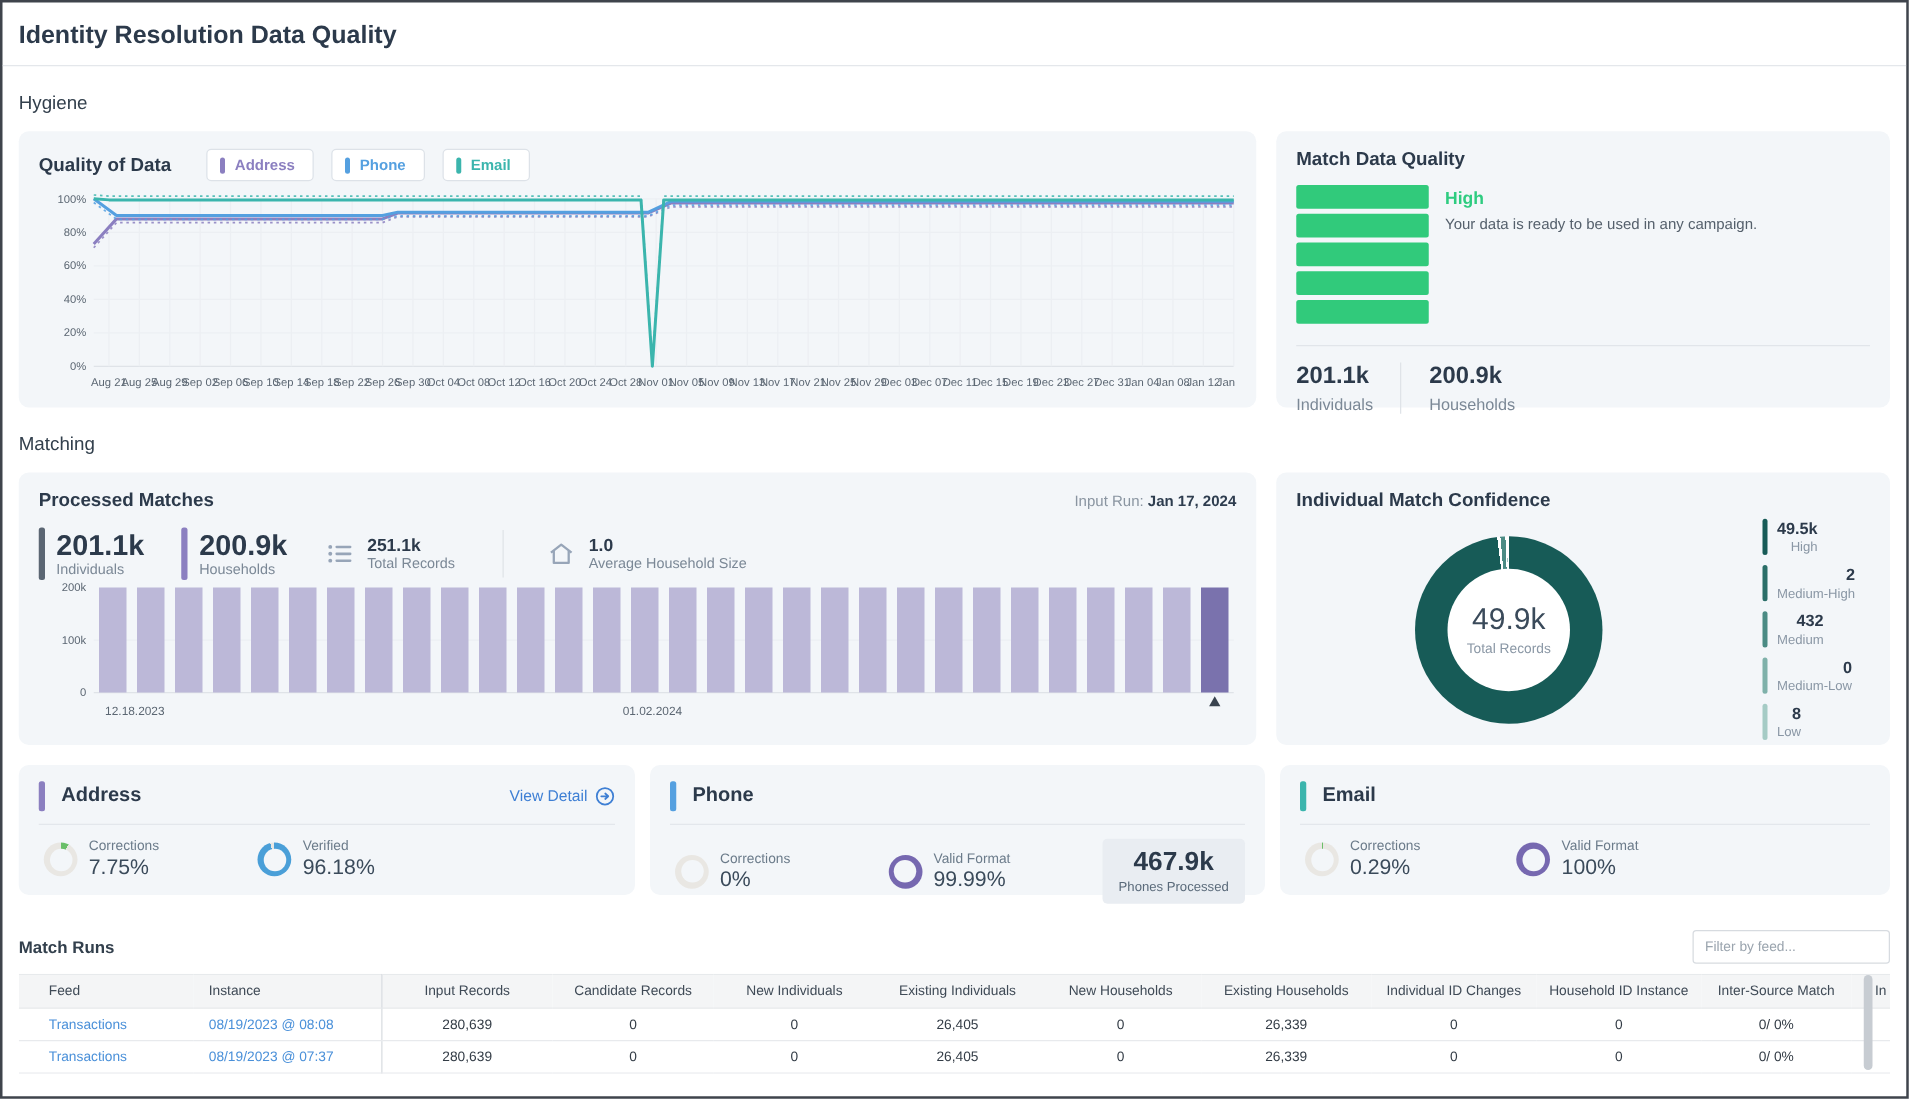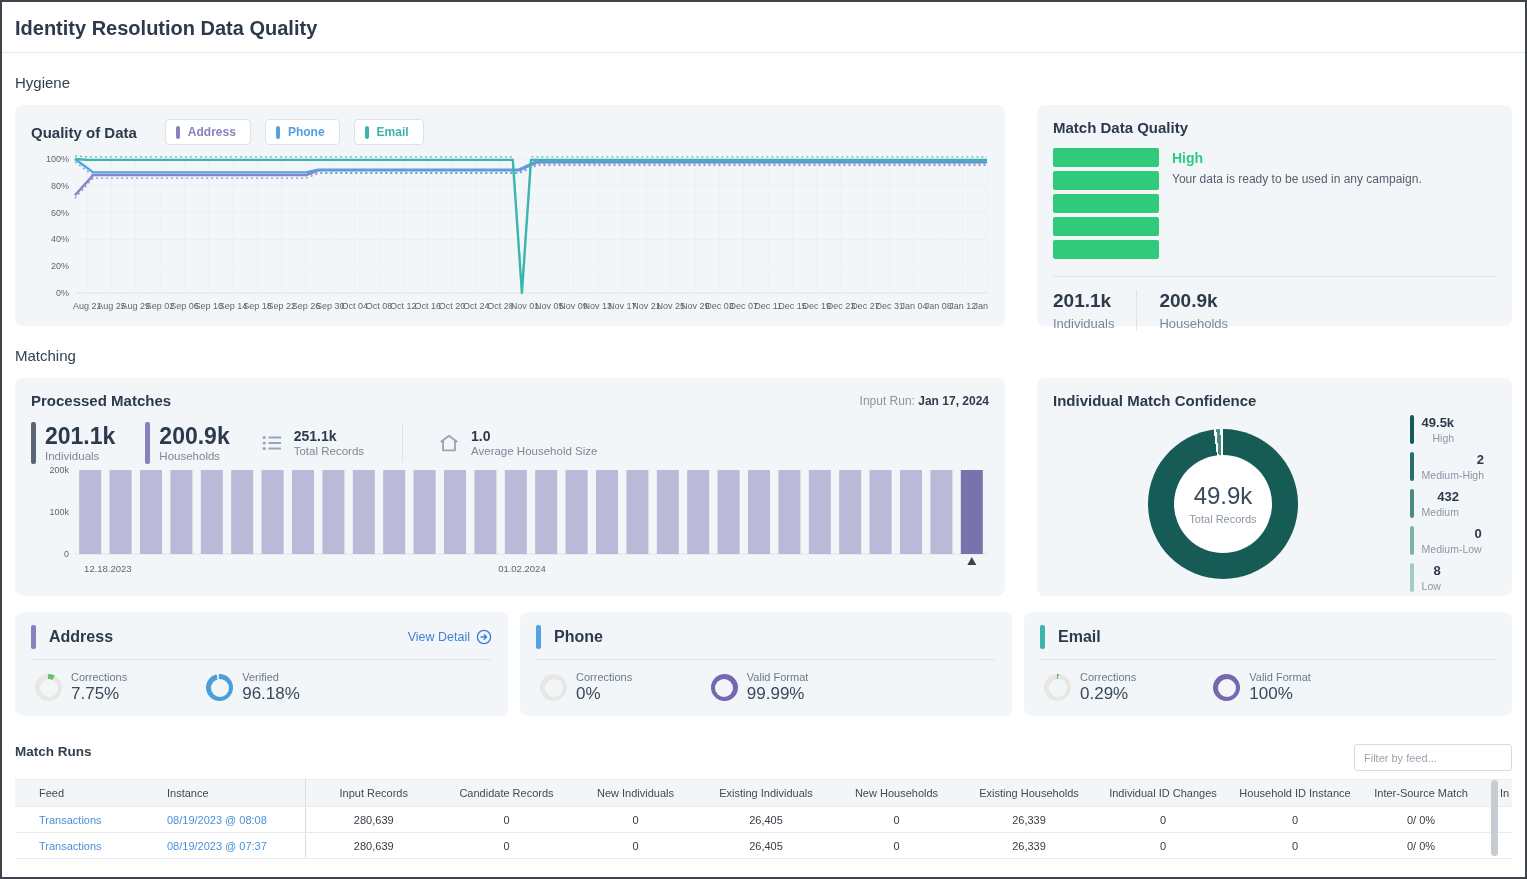--- a/index.html
+++ b/index.html
@@ -7,21 +7,21 @@
   body {
     font-family: "Liberation Sans", sans-serif;
     background: #ffffff;
     border: 2px solid #3f444c;
     overflow: hidden;
     color: #2e3d4f;
   }
   .page-header { padding: 15px 16px 12px 13px; border-bottom: 1px solid #e4e7eb; }
   .page-title { font-size: 20px; font-weight: 700; color: #2c3a4b; }
   .section-label { font-size: 15px; color: #33404d; margin: 21px 13px 14px 13px; }
-  .row { display: flex; gap: 32px; padding: 0 13px; }
+  .row { display: flex; gap: 16px; padding: 0 13px; }
   .card { background: #f3f6f9; border-radius: 8px; padding: 14px 16px; position: relative; }
   .card-quality { flex: 0 0 990px; height: 221px; }
   .card-mdq { flex: 1; height: 221px; }
   .card-pm { flex: 0 0 990px; height: 218px; }
   .card-imc { flex: 1; height: 218px; }
   .card-title { font-size: 15px; font-weight: 700; color: #2c3a4b; }
 
   
   .qod-head { display: flex; align-items: center; gap: 14px; }
   .qod-head .card-title { font-size: 15px; margin-right: 14px; }
@@ -90,21 +90,21 @@
   .ring::after { content: ""; position: absolute; left: 50%; top: 50%; transform: translate(-50%,-50%);
     width: 18px; height: 18px; border-radius: 50%; background: #f3f6f9; }
   .metric-label { font-size: 11px; color: #6b7b8a; }
   .metric-value { font-size: 17px; color: #3a4a5a; margin-top: 1px; }
   .processed-box { background: #e9edf2; border-radius: 4px; padding: 7px 13px; text-align: center; min-width: 80px; }
   .processed-value { font-size: 21px; font-weight: 700; color: #2c3a4b; }
   .processed-label { font-size: 10.5px; color: #5a6a7a; margin-top: 2px; }
 
   
   .mr-section { margin-top: 28px; padding: 0 13px; }
-  .mr-head { display: flex; justify-content: space-between; align-items: flex-start; gap: 28px; }
+  .mr-head { display: flex; justify-content: space-between; align-items: center; gap: 28px; }
   .mr-title { font-size: 13.5px; color: #33404d; }
   .mr-filter { width: 158px; height: 27px; border: 1px solid #d7dbe0; border-radius: 3px;
     font-size: 11px; padding: 0 9px; color: #333; font-family: "Liberation Sans", sans-serif; }
   .mr-filter::placeholder { color: #9aa4ae; }
   .table-wrap { position: relative; margin-top: 8px; overflow: hidden; }
   table { border-collapse: collapse; table-layout: fixed; width: 1513px; }
   th { background: #f4f5f6; font-size: 11px; font-weight: 400; color: #3f4a56; height: 27px;
     border-top: 1px solid #e7eaec; border-bottom: 1px solid #e7eaec; text-align: center; }
   td { font-size: 11px; color: #333c46; height: 26px; border-bottom: 1px solid #e8eaed;
     text-align: center; background: #fff; }
@@ -464,20 +464,24 @@
             <div class="metric-value">0%</div>
           </div>
         </div>
         <div class="metric m1">
           <div class="ring" style="background:conic-gradient(#7668b0 99.99%, #e9e7e3 0)"></div>
           <div>
             <div class="metric-label">Valid Format</div>
             <div class="metric-value">99.99%</div>
           </div>
         </div>
+        <div class="processed-box">
+          <div class="processed-value">467.9k</div>
+          <div class="processed-label">Phones Processed</div>
+        </div>
       </div>
     </section>
     <section class="card contact-card c2">
       <div class="contact-head">
         <span class="accent-bar" style="background:#3bb5ad"></span>
         <h3 class="contact-title">Email</h3>
       </div>
       <div class="contact-divider"></div>
       <div class="contact-metrics">
         <div class="metric m0">

